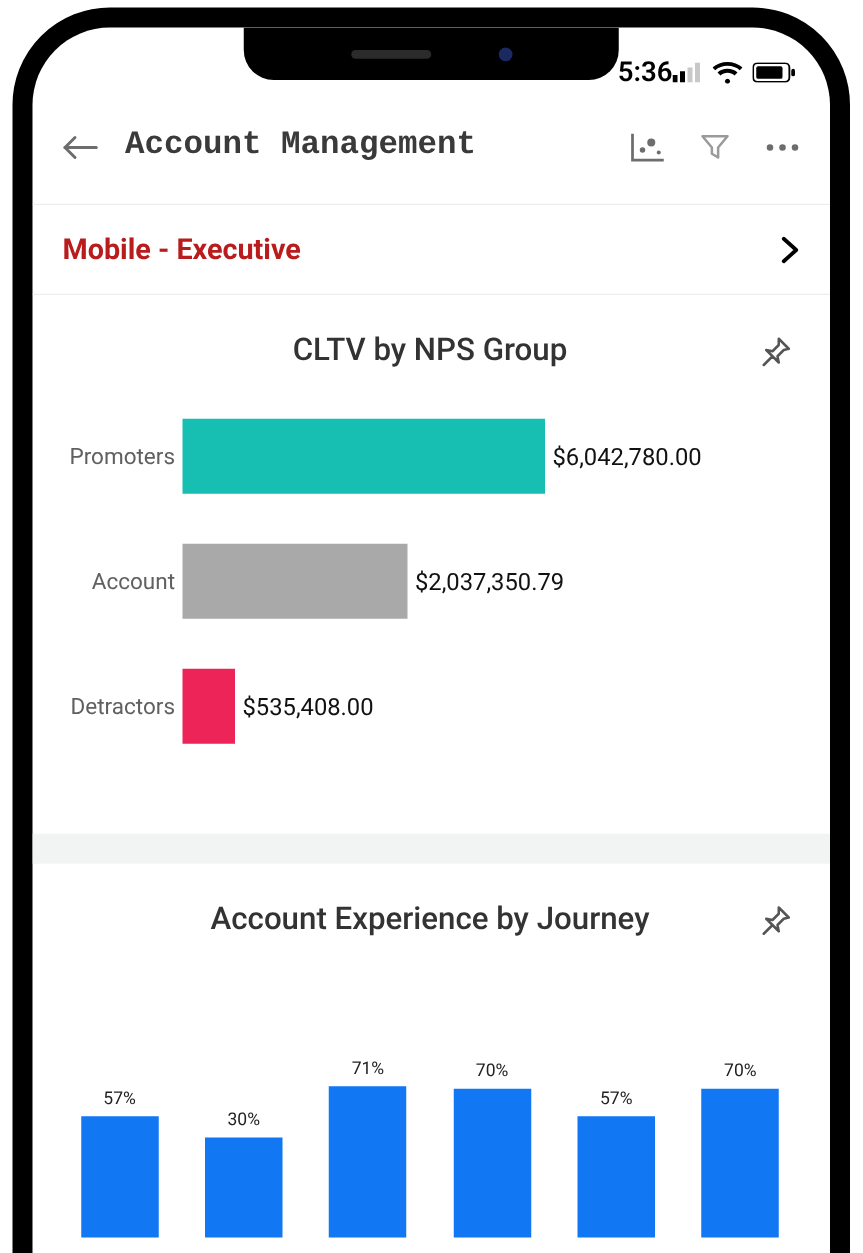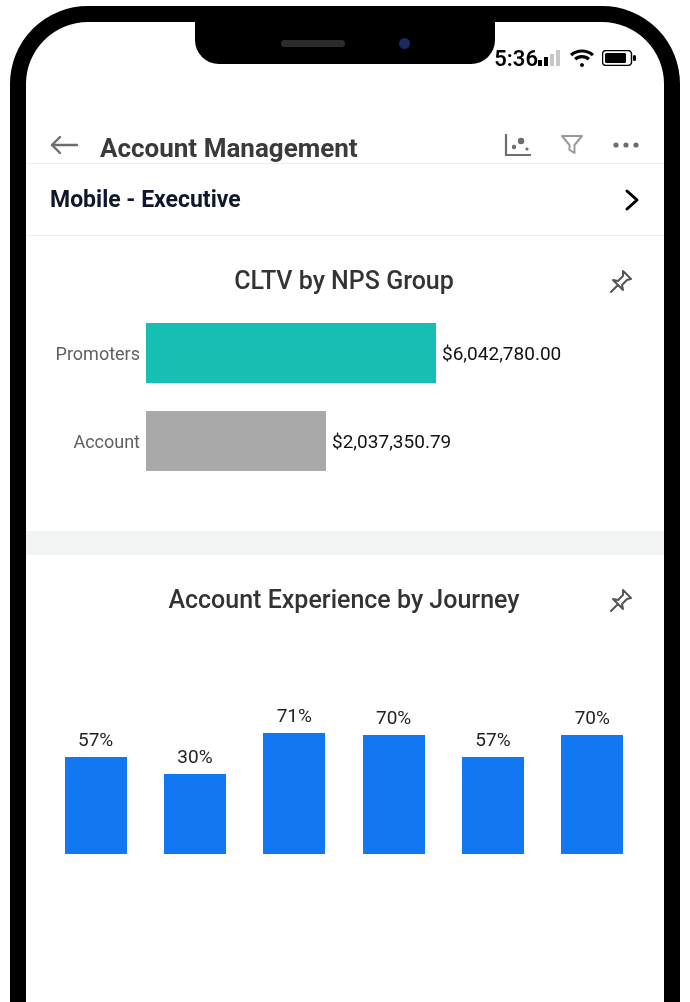--- a/index.html
+++ b/index.html
@@ -28,47 +28,47 @@
   .side-btn.l2 { left:-6px; top:250px; width:6px; height:70px; }
   .side-btn.l3 { left:-6px; top:336px; width:6px; height:70px; }
   .side-btn.r1 { right:-6px; top:262px; width:6px; height:104px; }
 
   
   .status-bar { display:flex; justify-content:flex-end; align-items:center; height:58px; padding:14px 28px 0 34px; font-weight:600; font-size:22px; }
   .status-bar .right { display:flex; align-items:center; gap:8px; }
   .status-bar svg { display:block; }
 
   
-  .nav-bar { display:flex; align-items:flex-end; gap:18px; height:64px; padding:0 20px; margin-top:20px; border-bottom:1px solid #eceeee; }
+  .nav-bar { display:flex; align-items:flex-start; gap:18px; height:64px; padding:0 20px; margin-top:20px; border-bottom:1px solid #eceeee;font-family:Liberation Mono, monospace; }
   .nav-bar .title { font-size:26px; font-weight:700; color:#3a3a3a; flex:0 0 auto; }
   .nav-bar .spacer { flex:1 1 auto; }
   .nav-icon { width:36px; height:36px; display:flex; align-items:center; justify-content:center; color:#6d6d6d; }
 
   
   .ws-row { display:flex; align-items:center; justify-content:space-between; padding:22px 24px; border-bottom:1px solid #eceeee; }
-  .ws-row .label { font-size:23px; font-weight:700; color:#0f172a; }
+  .ws-row .label { font-size:23px; font-weight:700; color:#b91c1c; }
 
   
   .card { padding: 18px 14px 32px 12px; }
   .card-head { display:flex; align-items:center; justify-content:center; position:relative; margin: 12px 0 28px; }
   .card-head h2 { font-size:25px; font-weight:500; color:#333; }
   .pin { position:absolute; right:14px; top:2px; width:30px; height:30px; color:#555; }
 
   
-  .hbar-row { display:flex; align-items:center; margin: 28px 0; }
+  .hbar-row { display:flex; align-items:center; margin: 40px 0; }
   .hbar-row .cat { width:108px; text-align:right; font-size:18px; color:#606060; padding-right:6px; }
   .hbar-row .bar { height:60px; }
   .hbar-row .val { font-size:19px; color:#111; margin-left:6px; white-space:nowrap; }
 
   .gap { height:24px; background:#f2f3f3; }
 
   
   .vchart { display:flex; align-items:flex-end; justify-content:space-around; height:210px; padding:0 8px; margin-top:30px; }
   .vcol { display:flex; flex-direction:column; align-items:center; width:76px; }
-  .vcol .lbl { font-size:19px; color:#222; margin-bottom:6px; }
+  .vcol .lbl { font-size:14px; color:#222; margin-bottom:6px; }
   .vcol .vbar { width:62px; background:#1277f3; }
 </style>
 </head>
 <body>
 
 <div class="phone-outer">
   <div class="side-btn l1"></div>
   <div class="side-btn l2"></div>
   <div class="side-btn l3"></div>
   <div class="side-btn r1"></div>
@@ -152,20 +152,25 @@
           <div class="hbar-row">
             <span class="cat">Promoters</span>
             <span class="bar" style="width:290px;background:#16bfb2"></span>
             <span class="val">$6,042,780.00</span>
           </div>
           <div class="hbar-row">
             <span class="cat">Account</span>
             <span class="bar" style="width:180px;background:#a9a9a9"></span>
             <span class="val">$2,037,350.79</span>
           </div>
+          <div class="hbar-row">
+            <span class="cat">Detractors</span>
+            <span class="bar" style="width:42px;background:#ed2457"></span>
+            <span class="val">$535,408.00</span>
+          </div>
         </div>
     </div>
 
     <div class="gap"></div>
 
     <div class="card">
       <div class="card-head">
         <h2>Account Experience by Journey</h2>
         <span class="pin">
           <svg width="28" height="28" viewBox="0 0 28 28" fill="none" stroke="#555" stroke-width="2" stroke-linejoin="round">

